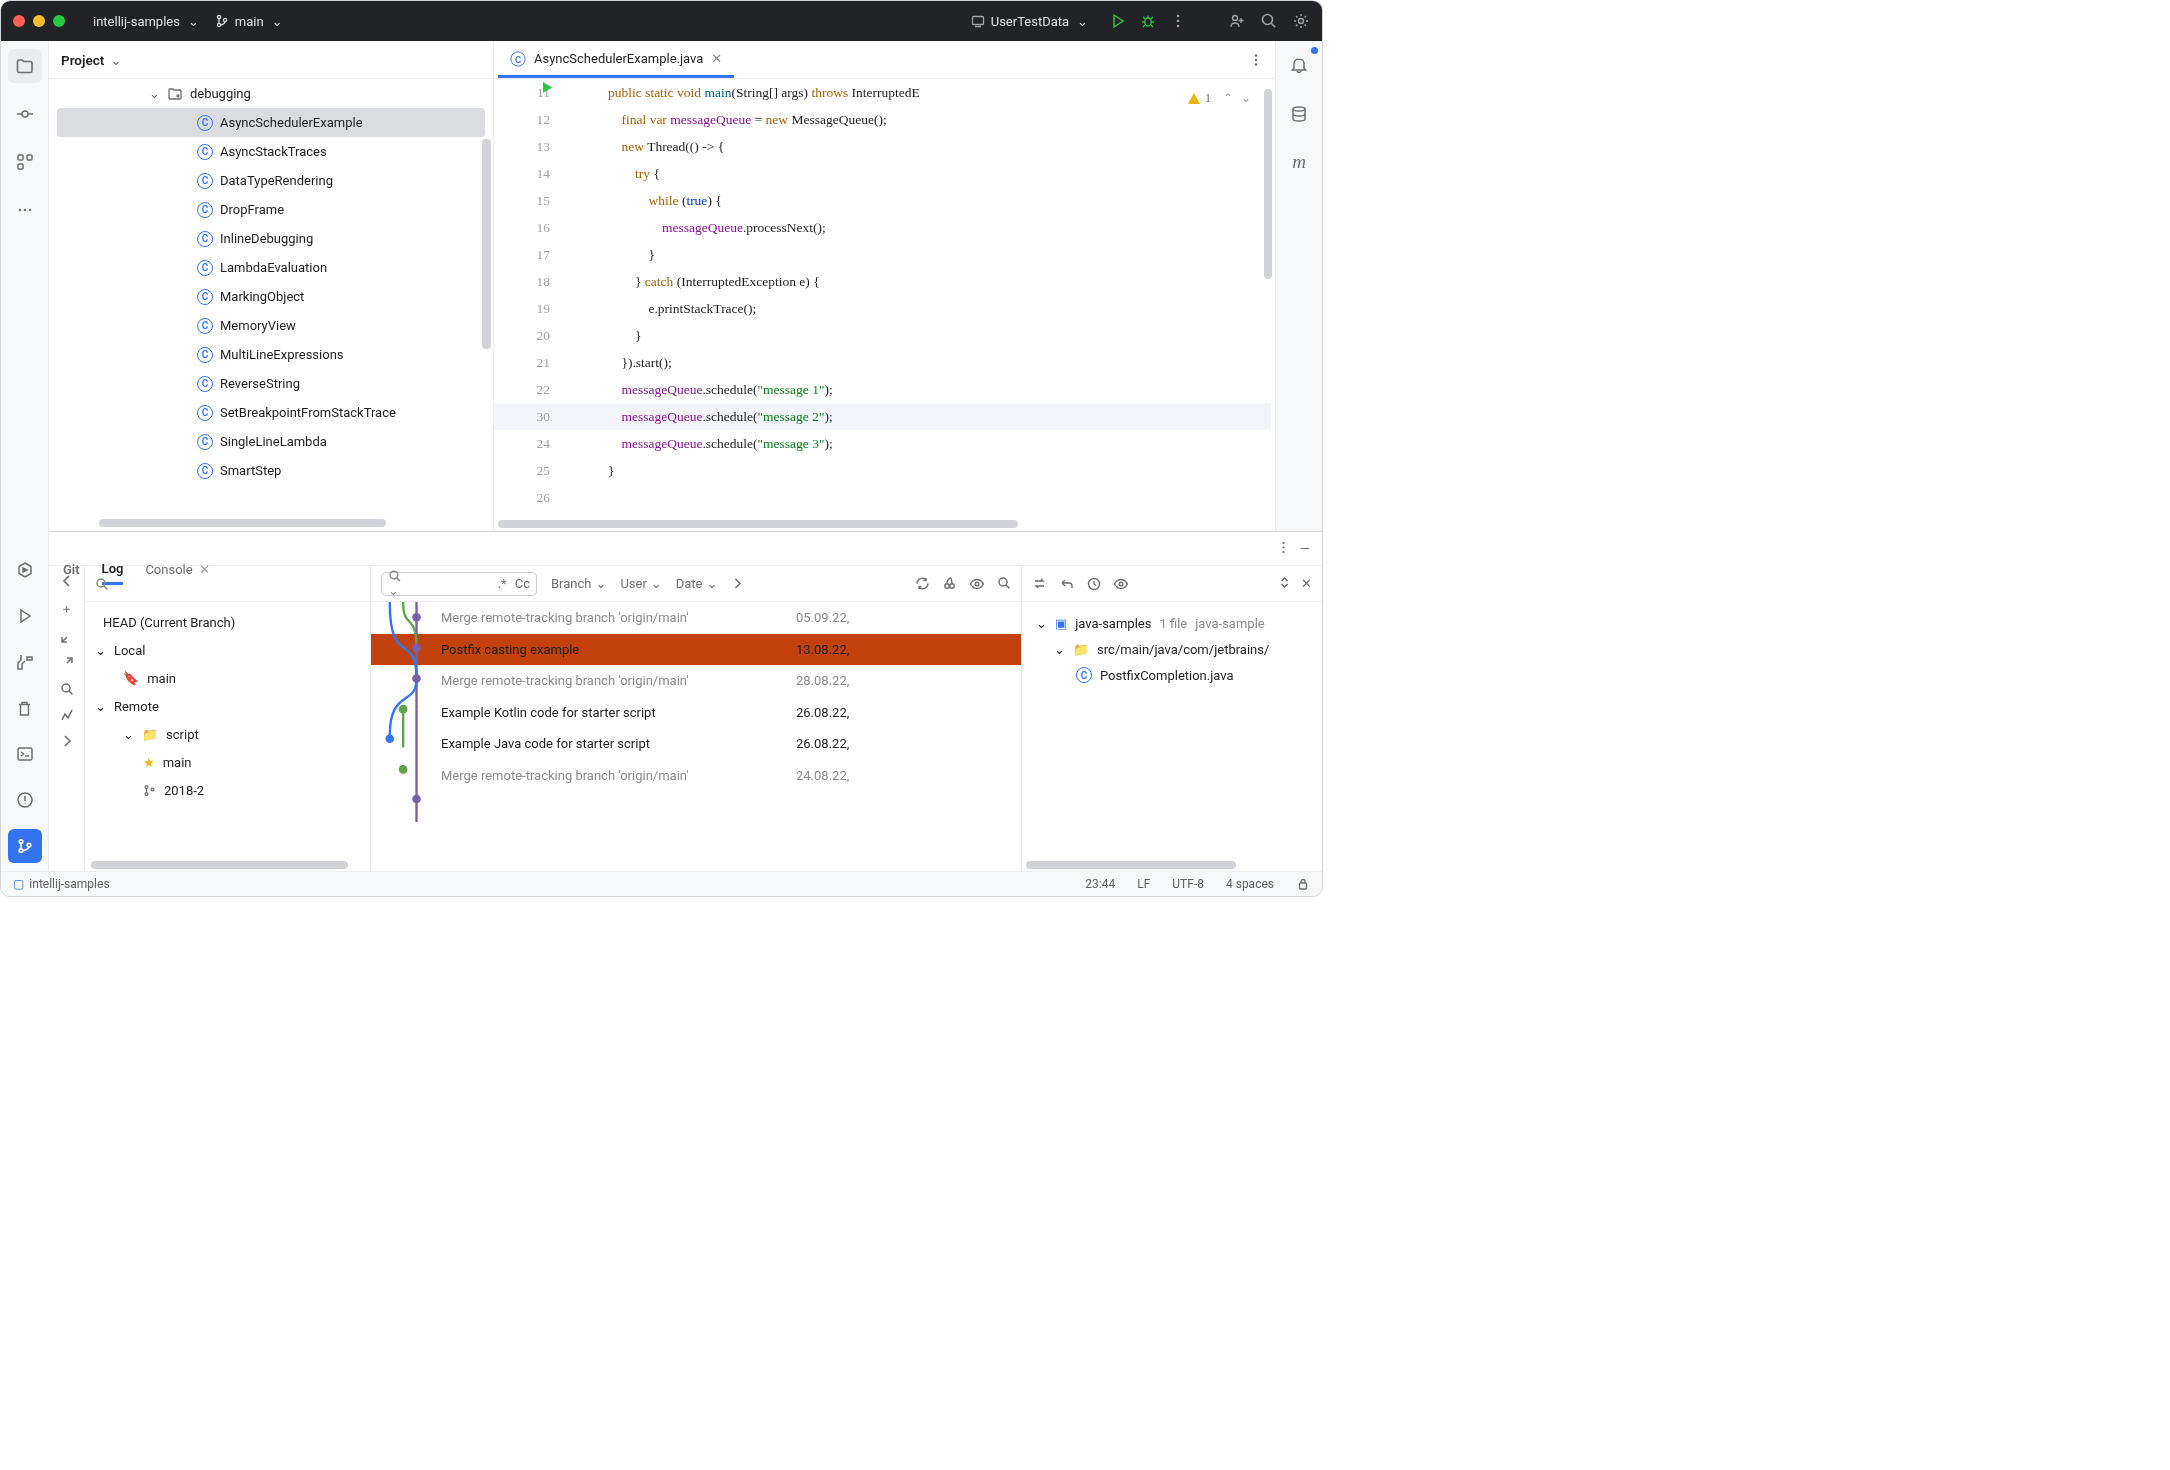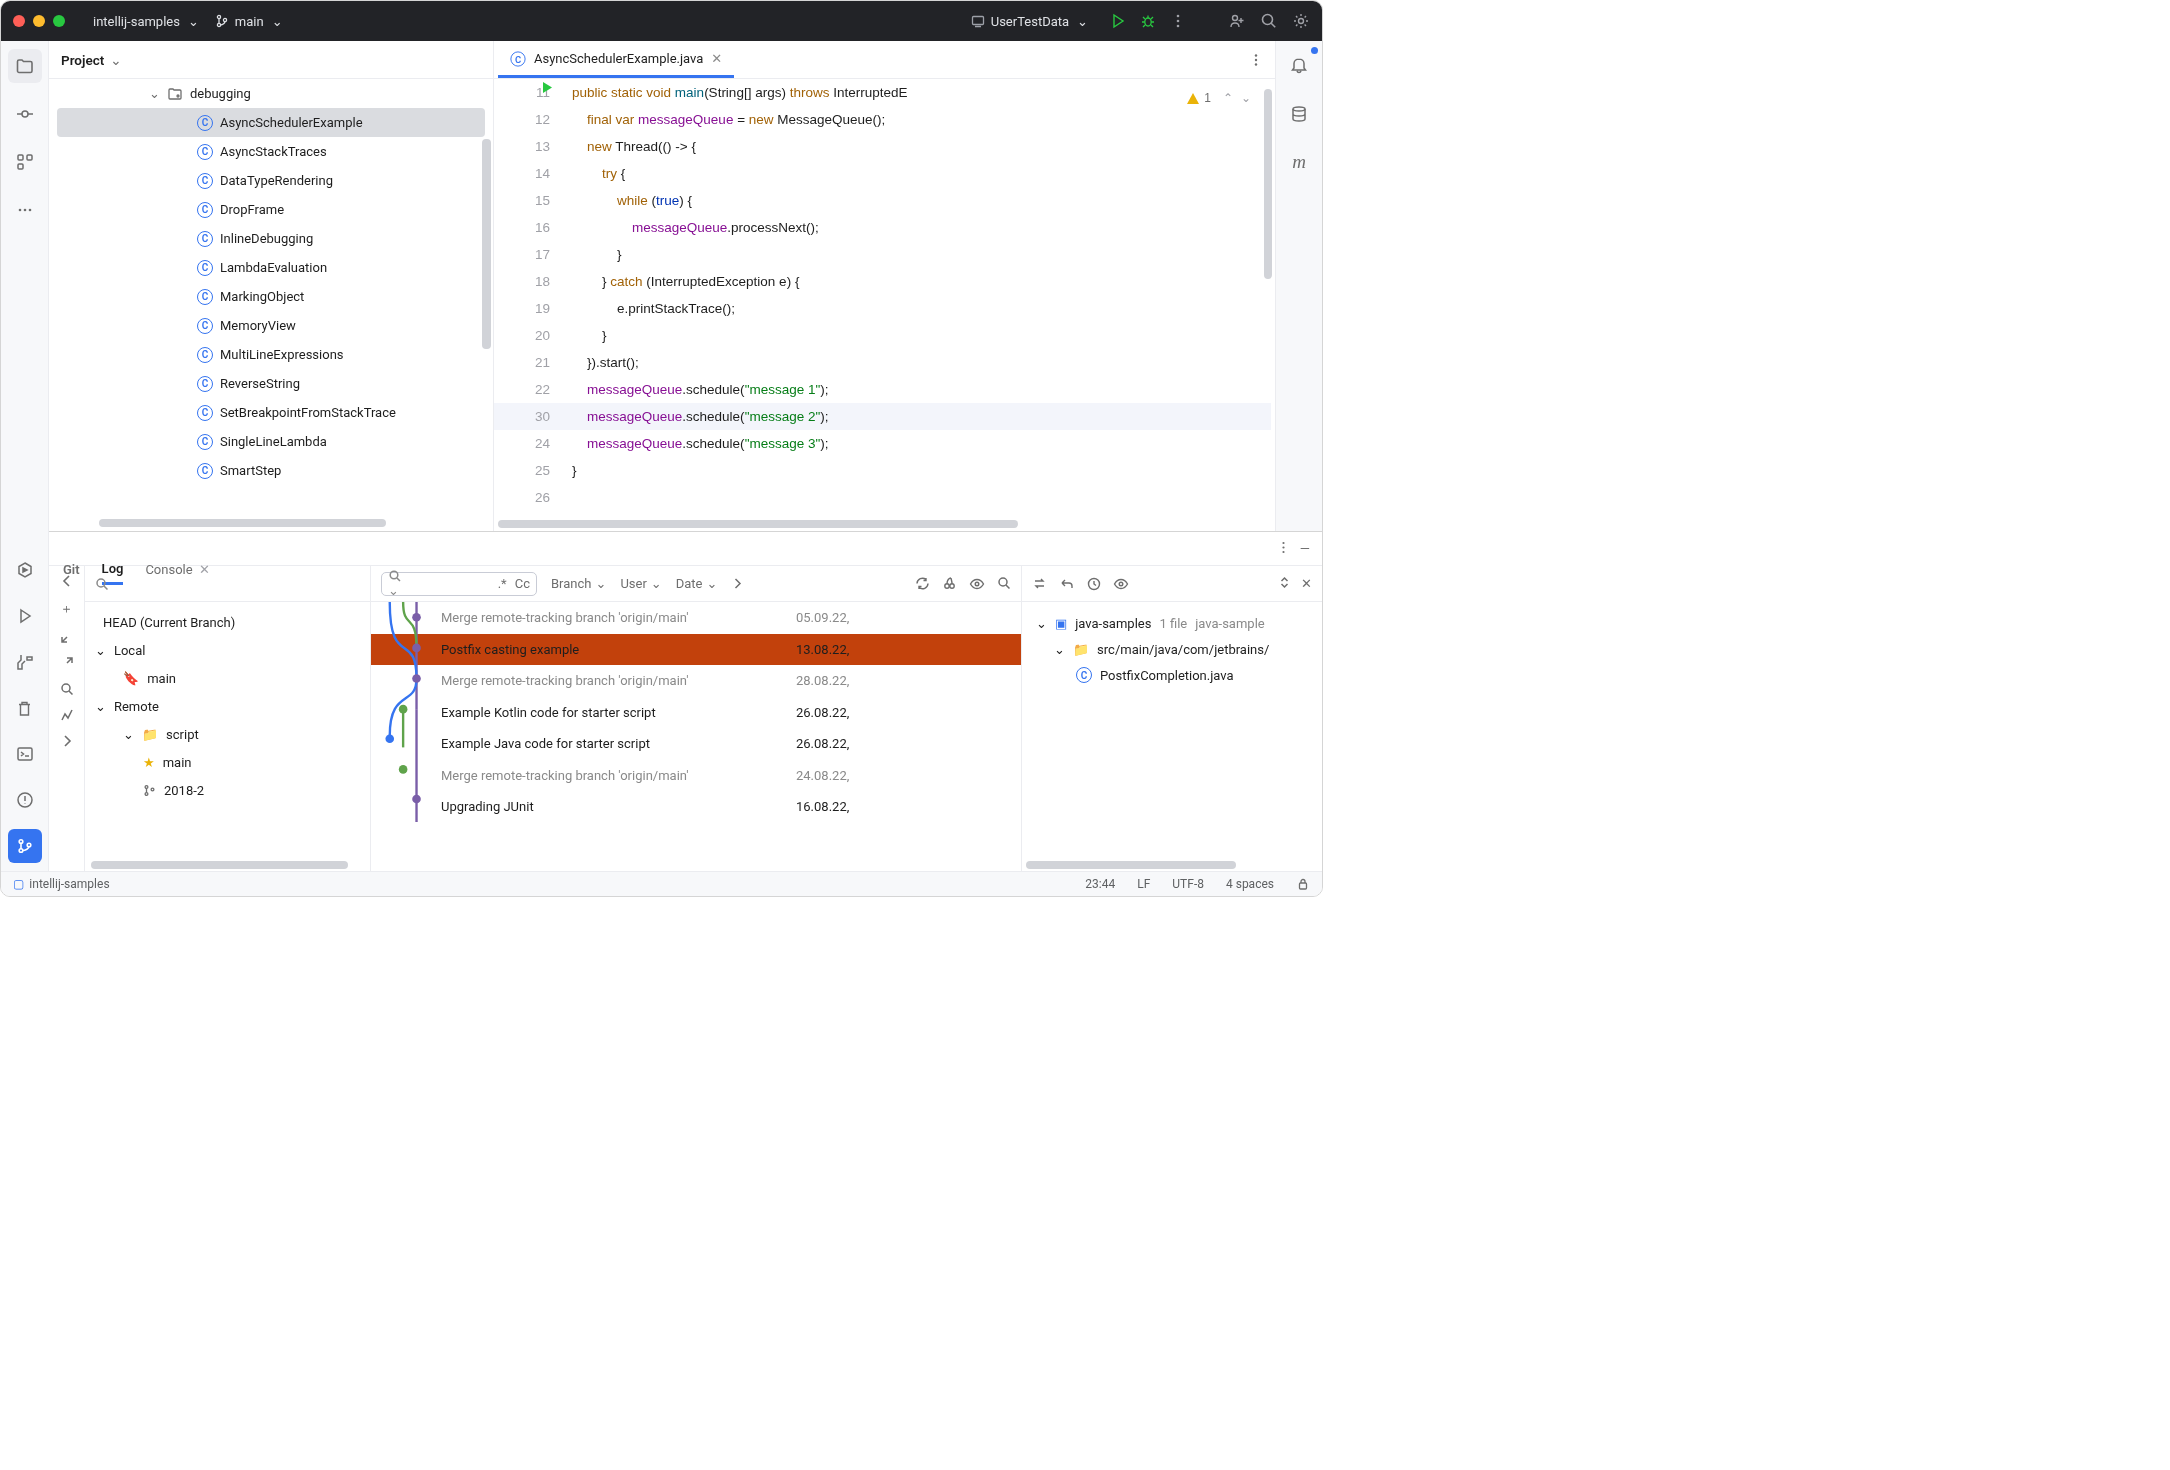--- a/index.html
+++ b/index.html
@@ -28,21 +28,21 @@
 .tree-row.folder{padding-left:100px;}
 .tree-row.sel{background:#dadce0;border-radius:4px;margin:0 8px;padding-left:140px;}
 .cls-icon{width:16px;height:16px;border:1.5px solid #3574f0;border-radius:50%;display:inline-flex;align-items:center;justify-content:center;font-size:10px;color:#3574f0;font-weight:600;}
 .folder-icon{color:#6e6e6e;}
 .editor-area{flex:1;display:flex;flex-direction:column;border-right:1px solid #ebecf0;}
 .tabbar{height:38px;display:flex;align-items:center;border-bottom:1px solid #ebecf0;padding-left:4px;}
 .tab{height:36px;display:flex;align-items:center;gap:8px;padding:0 12px;border-bottom:3px solid #3574f0;margin-bottom:-1px;}
 .tab .cls-icon{transform:scale(0.95);}
 .tab-x{color:#8a8a8a;}
 .tab-menu{margin-left:auto;padding:0 12px;color:#6e6e6e;}
-.editor{flex:1;display:flex;position:relative;font-family:Liberation Sans, sans-serif;font-size:13.5px;line-height:27px;}
+.editor{flex:1;display:flex;position:relative;font-family:Liberation Serif, serif;font-size:13.5px;line-height:27px;gap:36px;}
 .gutter{width:70px;text-align:right;color:#a0a1a7;padding-right:14px;padding-top:0;}
 .gut-row{height:27px;}
 .gut-run{color:#28c840;position:absolute;left:48px;top:3px;}
 .code{flex:1;white-space:pre;padding-left:8px;}
 .kw{color:#a16207;} .fn{color:#00627a;} .lit{color:#0033b3;} .str{color:#067d17;} .var{color:#871094;}
 .code-hl{position:absolute;left:0;right:4px;top:324px;height:27px;background:#f3f5fb;z-index:-1;}
 .right-rail{width:46px;background:#f7f8fa;display:flex;flex-direction:column;align-items:center;padding-top:8px;gap:14px;}
 .notify-dot{position:relative;}
 .notify-dot::after{content:'';position:absolute;top:-2px;right:-2px;width:7px;height:7px;background:#3574f0;border-radius:50%;}
 .warn-badge{position:absolute;top:6px;right:24px;display:flex;align-items:center;gap:4px;font-size:12px;color:#6e6e6e;}
@@ -593,24 +593,20 @@
                 <span class="commit-date">26.08.22,</span>
               </div>
               <div class="commit-row">
                 <span>Example Java code for starter script</span>
                 <span class="commit-date">26.08.22,</span>
               </div>
               <div class="commit-row muted">
                 <span>Merge remote-tracking branch 'origin/main'</span>
                 <span class="commit-date">24.08.22,</span>
               </div>
-              <div class="commit-row">
-                <span>Upgrading JUnit</span>
-                <span class="commit-date">16.08.22,</span>
-              </div>
             </div>
         </div>
         <div class="bp-details">
           <div class="det-toolbar">
             <span>
                 <svg width="15" height="15" viewBox="0 0 15 15" fill="none" stroke="currentColor" stroke-width="1.4">
                   <path d="M3 5h8l-2-2M12 10H4l2 2"></path>
                 </svg>
               </span>
             <span>

